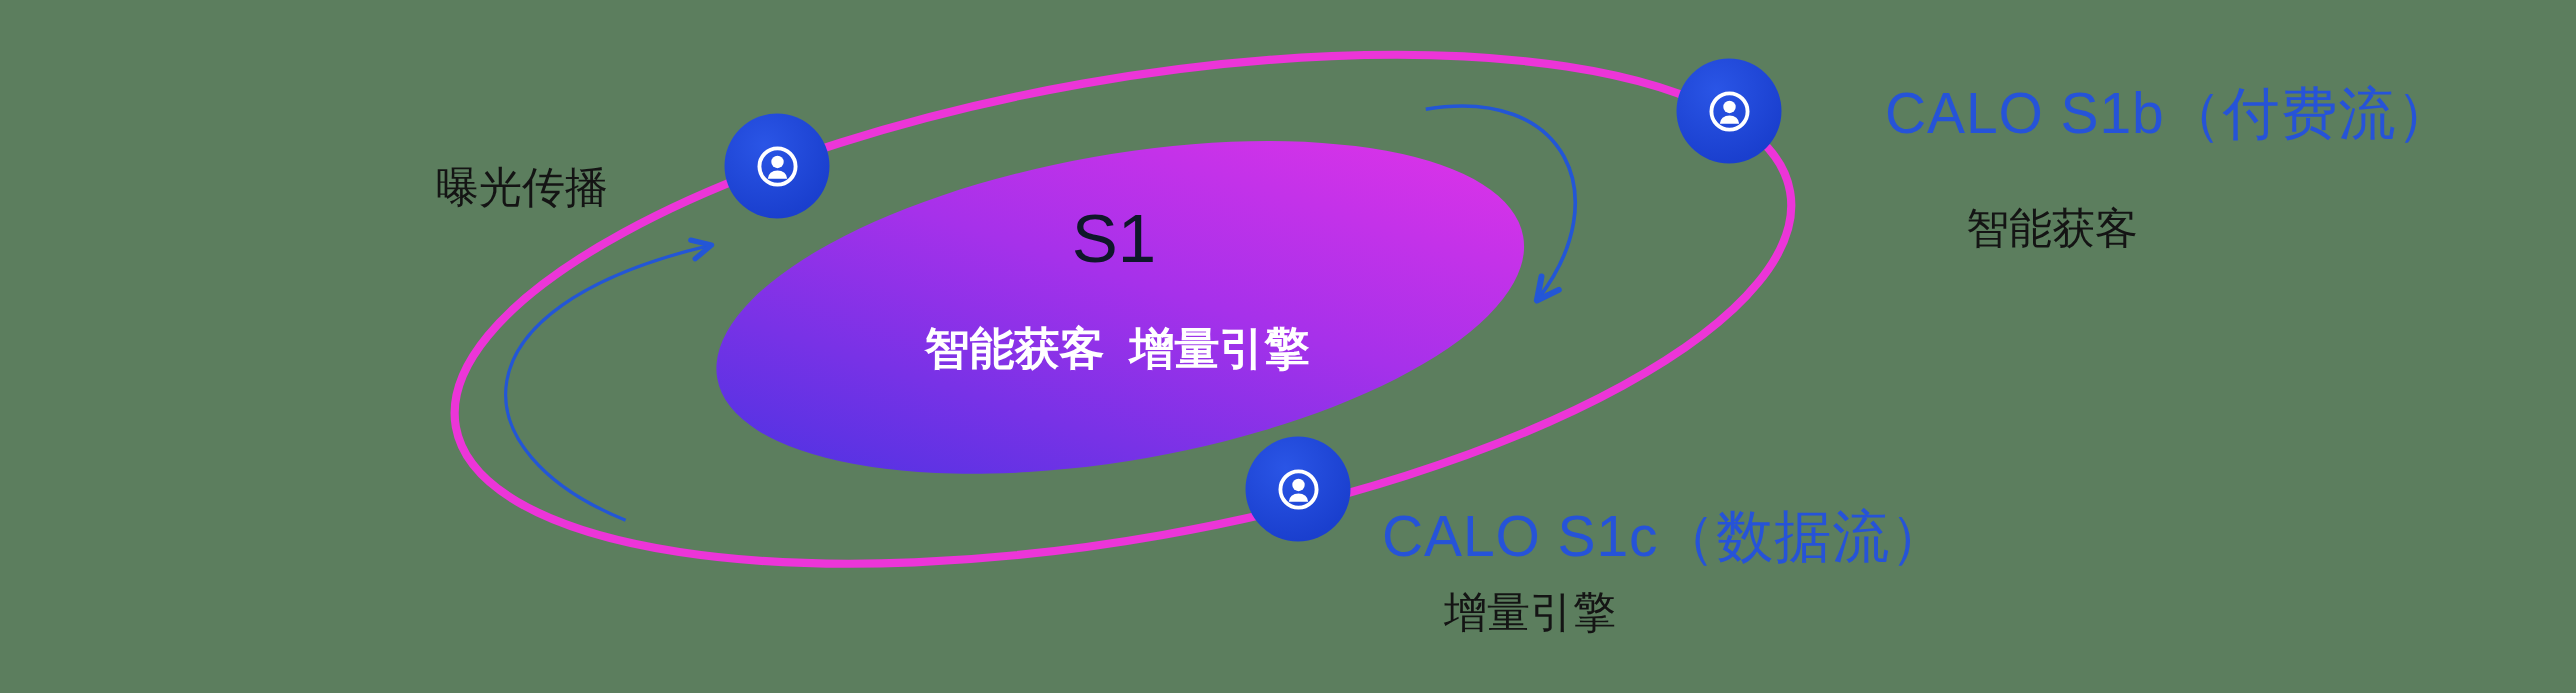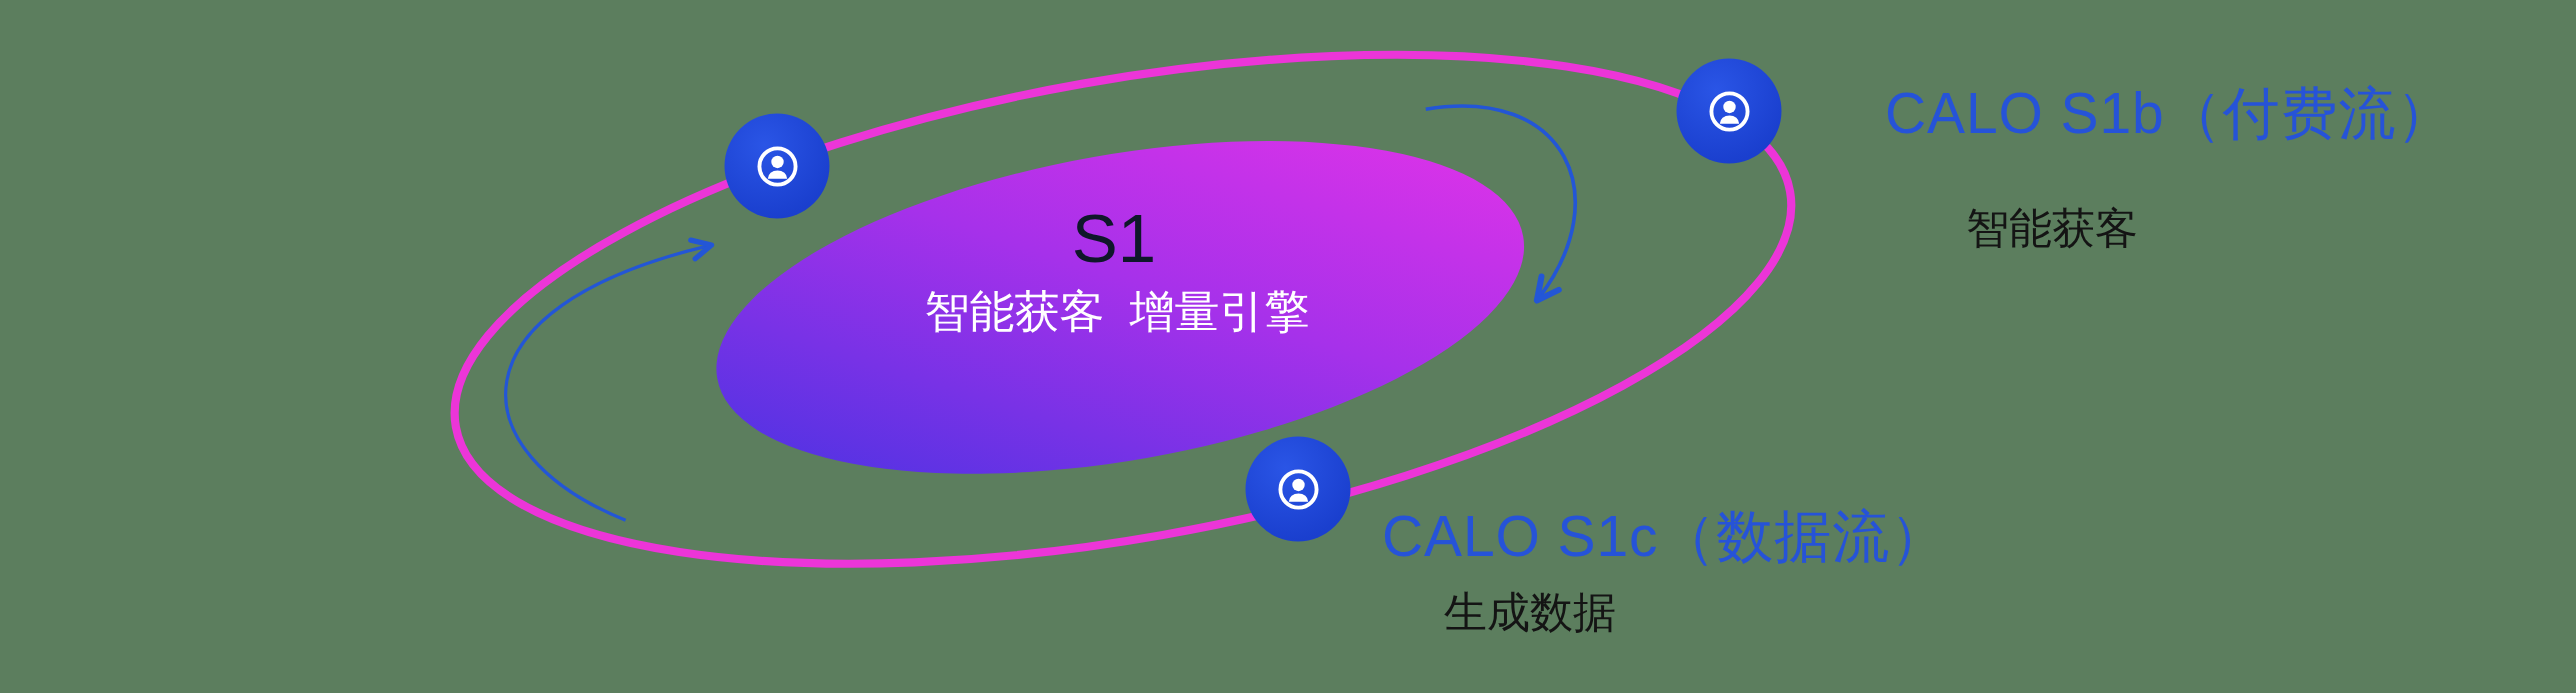--- a/index.html
+++ b/index.html
@@ -39,24 +39,25 @@
     font-size: 69px;
     font-weight: 500;
     transform: translateX(-50%);
     white-space: nowrap;
     line-height: 1.0;
   }
   .core-sub {
     position: absolute;
     color: #ffffff;
     font-size: 45px;
-    font-weight: 400;
+    font-weight: 700;
     transform: translateX(-50%);
     white-space: pre;
     line-height: 1.1;
+    margin-top: 37px;
   }
   .node {
     position: absolute;
     width: 105px;
     height: 105px;
     border-radius: 50%;
     background: radial-gradient(circle at 38% 30%, #2a55e6, #1a3fce 75%);
     display: flex;
     align-items: center;
     justify-content: center;
@@ -93,35 +94,36 @@
   <div class="core-title" style="left:1114px; top:204px;">S1</div>
   <div class="core-sub" style="left:1117px; top:287px;">智能获客  增量引擎</div>
 
   <div class="node" style="left:777px; top:166px;">
     <svg viewBox="0 0 48 48">
       <circle cx="24" cy="24" r="14" fill="none" stroke="#ffffff" stroke-width="3"></circle>
       <circle cx="24" cy="20.5" r="4.8" fill="#ffffff"></circle>
       <path d="M16.5 33.5 a7.5 6.5 0 0 1 15 0 z" fill="#ffffff"></path>
     </svg>
   </div>
+  <div class="dark-label" style="left:436px; top:164px;">曝光传播</div>
 
   <div class="node" style="left:1729px; top:111px;">
     <svg viewBox="0 0 48 48">
       <circle cx="24" cy="24" r="14" fill="none" stroke="#ffffff" stroke-width="3"></circle>
       <circle cx="24" cy="20.5" r="4.8" fill="#ffffff"></circle>
       <path d="M16.5 33.5 a7.5 6.5 0 0 1 15 0 z" fill="#ffffff"></path>
     </svg>
   </div>
   <div class="blue-label" style="left:1837px; top:82px;margin-left:48px;">CALO S1b（付费流）</div>
   <div class="dark-label" style="left:1966px; top:205px;">智能获客</div>
 
   <div class="node" style="left:1298px; top:489px;">
     <svg viewBox="0 0 48 48">
       <circle cx="24" cy="24" r="14" fill="none" stroke="#ffffff" stroke-width="3"></circle>
       <circle cx="24" cy="20.5" r="4.8" fill="#ffffff"></circle>
       <path d="M16.5 33.5 a7.5 6.5 0 0 1 15 0 z" fill="#ffffff"></path>
     </svg>
   </div>
   <div class="blue-label" style="left:1382px; top:487px;margin-top:18px;">CALO S1c（数据流）</div>
-  <div class="dark-label" style="left:1444px; top:589px;">生成数据</div>
+  <div class="dark-label" style="left:1444px; top:589px;">增量引擎</div>
 
 </div>
 
 
 </body></html>

